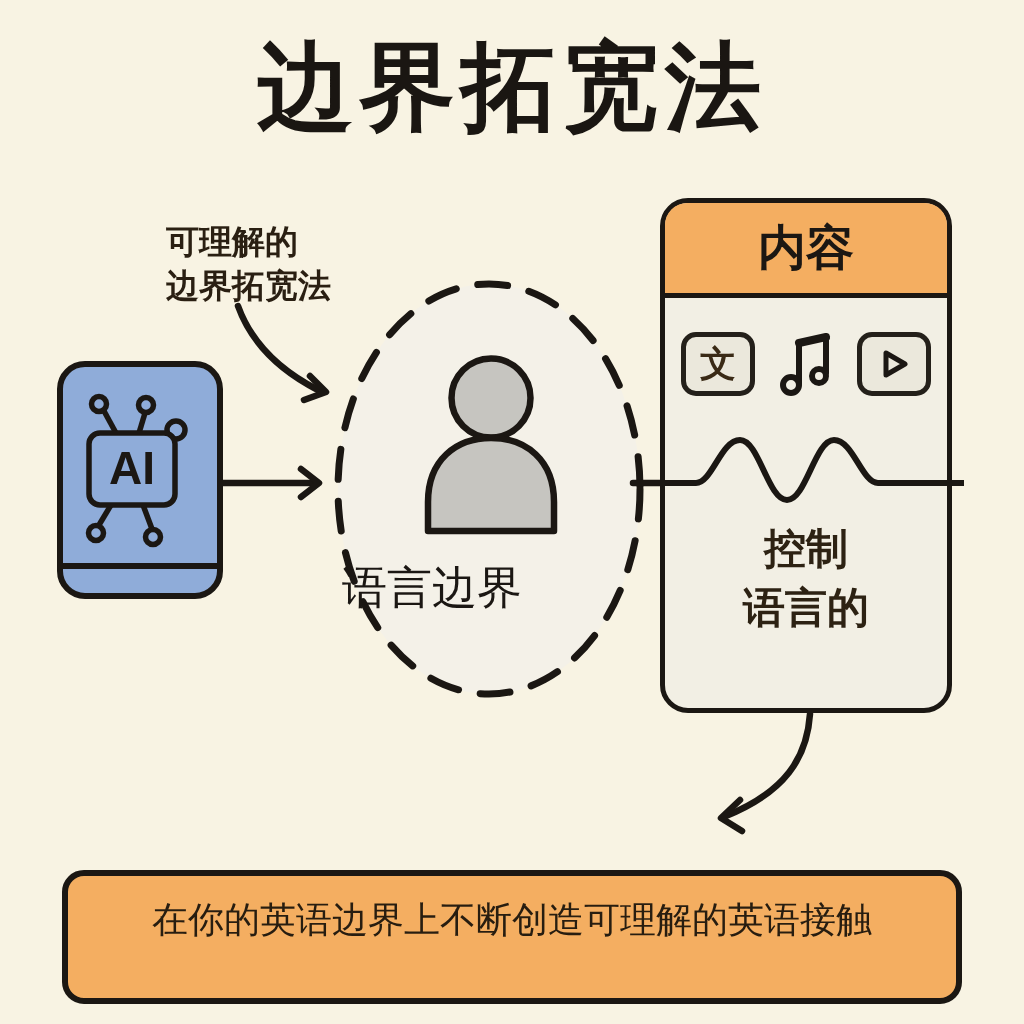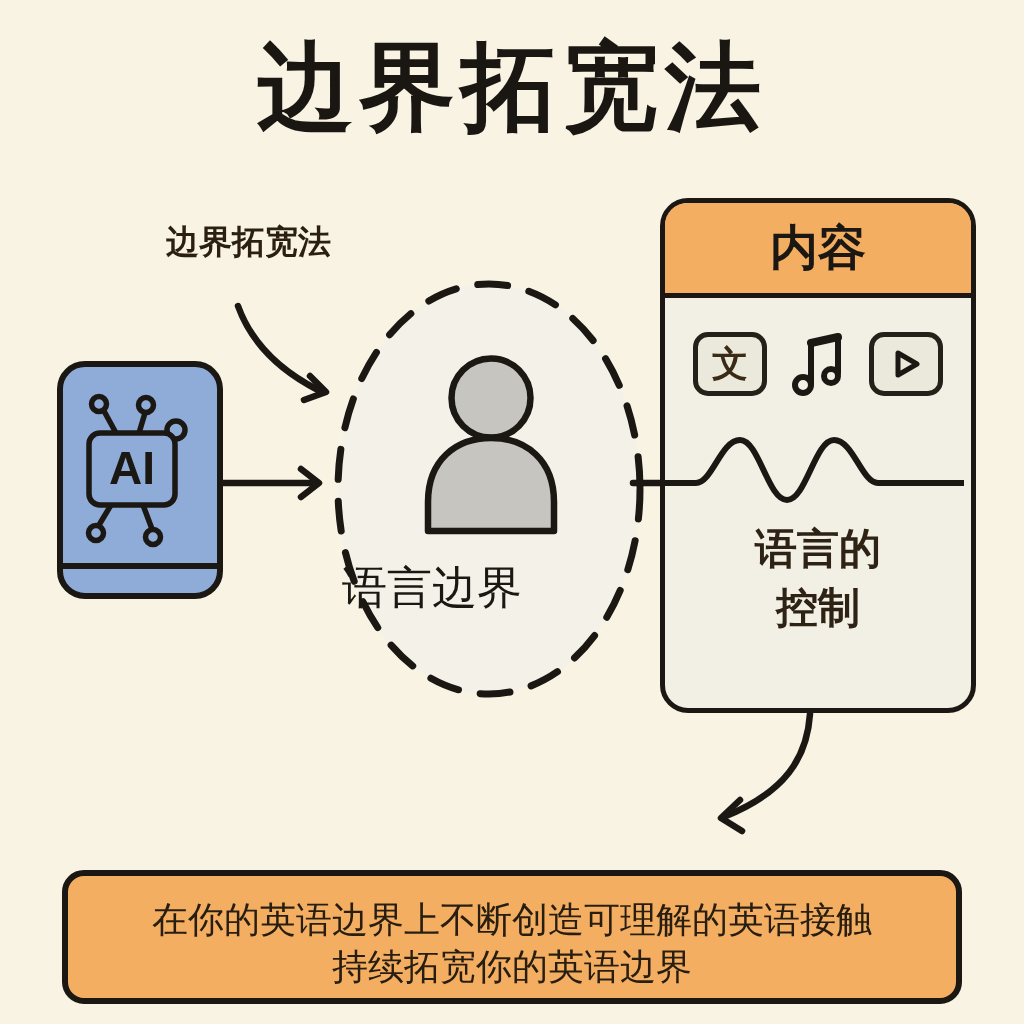--- a/index.html
+++ b/index.html
@@ -42,21 +42,21 @@
   }
 
   
   #boundary-label{
     left:342px;top:558px;width:300px;text-align:left;z-index:2;
     font-size:45px;font-weight:400;color:#1B1713;
   }
 
   
   #card{
-    left:660px;top:198px;width:316px;height:515px;
+    left:660px;top:198px;width:292px;height:515px;
     background:#F2EFE4;border:5px solid #1B1713;border-radius:28px;
     z-index:2;box-sizing:border-box;
   }
   #card .header{
     position:absolute;left:0;right:0;top:0;height:90px;
     background:#F4AE61;border-bottom:5px solid #1B1713;
     border-radius:22px 22px 0 0;
     display:flex;align-items:center;justify-content:center;
     font-size:48px;font-weight:800;color:#1B1713;
   }
@@ -132,20 +132,21 @@
       <circle cx="113" cy="63" r="9" fill="#8FACD9" stroke="#1B1713" stroke-width="5.5"></circle>
       <circle cx="33" cy="166" r="7.5" fill="#8FACD9" stroke="#1B1713" stroke-width="5.5"></circle>
       <circle cx="90" cy="170" r="7.5" fill="#8FACD9" stroke="#1B1713" stroke-width="5.5"></circle>
       <rect x="26" y="66" width="86" height="72" rx="11" fill="#8FACD9" stroke="#1B1713" stroke-width="5.5"></rect>
       <text x="69" y="117" text-anchor="middle" font-family="Liberation Sans, DejaVu Sans, sans-serif" font-size="46" font-weight="800" fill="#1B1713">AI</text>
     </svg>
     <div class="bar"></div>
   </div>
 
   <div id="input-label" class="abs">
+    <div>可理解的</div>
     <div>边界拓宽法</div>
   </div>
 
   <div id="boundary-label" class="abs">语言边界</div>
 
   <div id="card" class="abs">
     <div class="header">
       <span>内容</span>
     </div>
     <div class="icons">
@@ -164,23 +165,22 @@
       <div class="tile">
         <svg width="32" height="32" viewBox="0 0 32 32">
           <path d="M 8 5 L 8 27 L 27 16 Z" fill="none" stroke="#1B1713" stroke-width="5" stroke-linejoin="round"></path>
         </svg>
       </div>
     </div>
     <svg id="wave" viewBox="0 0 304 126">
       <path d="M 0 63 H 36 C 52 63 61 20 80 20 C 99 20 108 80 127 80 C 146 80 155 20 174 20 C 193 20 202 63 218 63 H 304" fill="none" stroke="#1B1713" stroke-width="6" stroke-linecap="round"></path>
     </svg>
     <div class="caption">
+      <div>控制</div>
       <div>语言的</div>
-      <div>控制</div>
     </div>
   </div>
 
   <div id="banner" class="abs">
     <div>在你的英语边界上不断创造可理解的英语接触</div>
-    <div>持续拓宽你的英语边界</div>
   </div>
 
 </div>
 
 </body></html>

